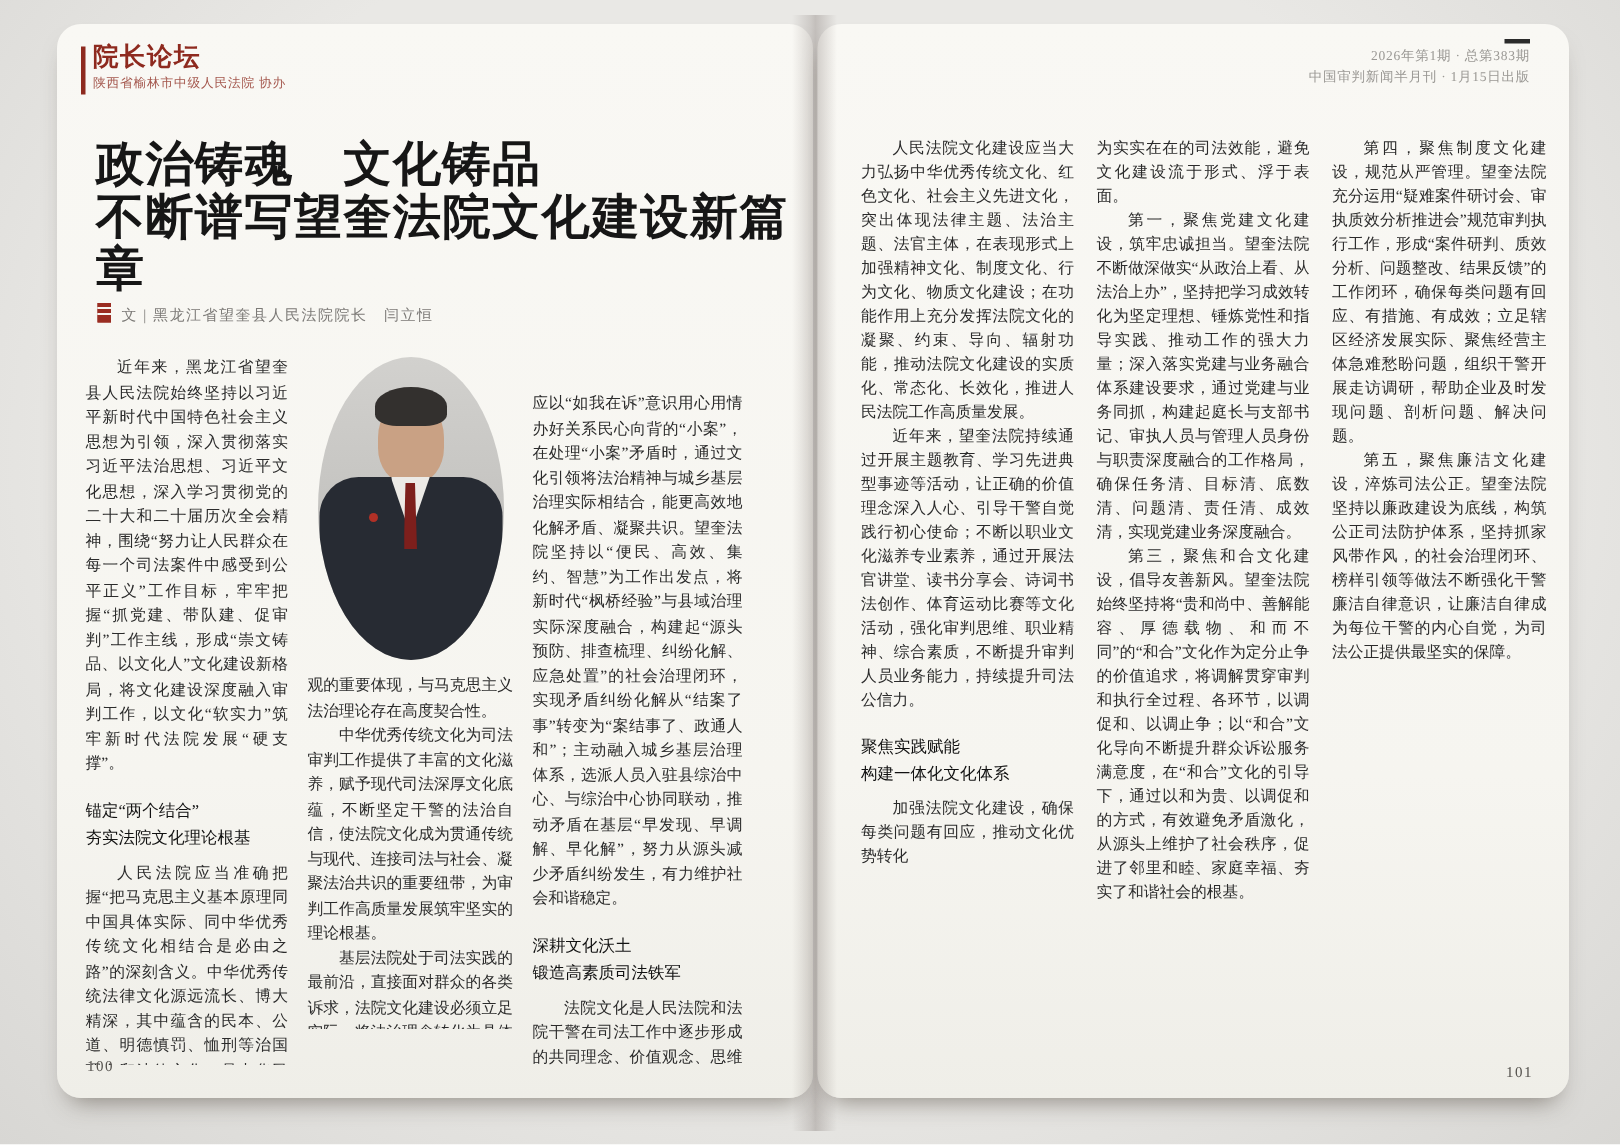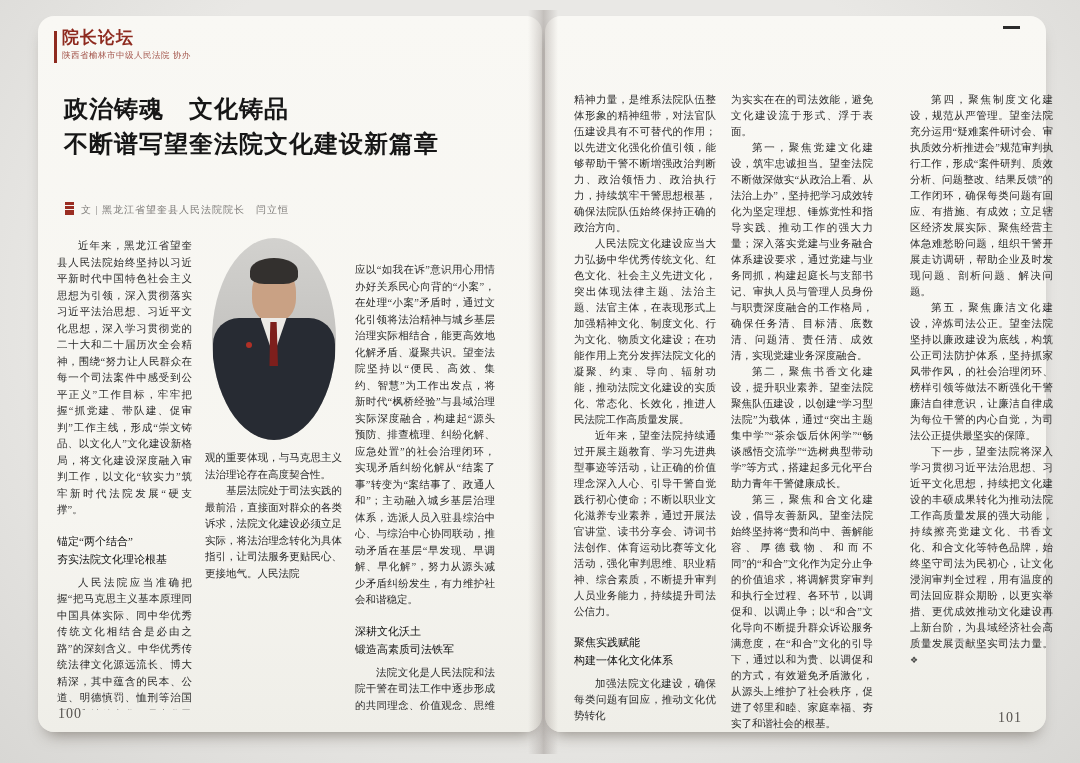--- a/index.html
+++ b/index.html
@@ -22,32 +22,32 @@
   .section-title{margin-left:8px;font-size:17px;font-weight:900;color:#8e2a1f;letter-spacing:1px;line-height:20px;}
   .section-sub{margin-left:8px;font-size:8.5px;color:#a4574d;letter-spacing:.5px;margin-top:2px;}
 
   
   .issue{position:absolute;right:26px;top:14px;text-align:right;color:#9a9894;
          font-size:9px;line-height:14px;letter-spacing:.5px;}
   .issue-dash{position:absolute;right:26px;top:10px;width:17px;height:3px;background:#2b2b2b;}
 
   
   .art-title{position:absolute;left:26px;top:76px;color:#161616;font-weight:900;
-             font-size:24px;line-height:35px;letter-spacing:1px;}
+             font-size:32px;line-height:35px;letter-spacing:1px;}
   .byline{position:absolute;left:27px;top:186px;font-size:10px;color:#7c7a77;letter-spacing:1px;}
   .seal{display:inline-block;width:9px;height:13px;background:#9a2d22;margin-right:7px;vertical-align:-2px;
         background-image:linear-gradient(#9a2d22 3px,#f7f6f2 3px,#f7f6f2 4px,#9a2d22 4px,#9a2d22 7px,#f7f6f2 7px,#f7f6f2 8px,#9a2d22 8px);}
 
   
   .col{position:absolute;overflow:hidden;color:#2b2b2b;}
   .col p{margin:0;font-size:10.5px;line-height:16.5px;text-align:justify;text-indent:2em;}
   .col p.cont{text-indent:0;}
   .page-right .col p{line-height:16px;}
   .col .xhead{font-size:11px;font-weight:400;line-height:18px;color:#111;margin:13px 0 7px;}
-  .pgnum{position:absolute;font-size:14px;color:#55524e;letter-spacing:1px;}
+  .pgnum{position:absolute;font-size:10px;color:#55524e;letter-spacing:1px;}
 
   
   .portrait{position:relative;width:124px;height:202px;margin:2px auto 10px;border-radius:50%;overflow:hidden;
             background:linear-gradient(180deg,#d2d1ce 0%,#c2c1be 60%,#b5b4b1 100%);}
   .por-head{position:absolute;left:50%;top:28px;transform:translateX(-50%);
             width:44px;height:56px;border-radius:46% 46% 42% 42%;background:#c9a184;}
   .por-hair{position:absolute;left:50%;top:20px;transform:translateX(-50%);
             width:48px;height:26px;border-radius:50% 50% 30% 30%;background:#33302e;}
   .por-suit{position:absolute;left:50%;top:80px;transform:translateX(-50%);
             width:122px;height:126px;border-radius:26px 26px 0 0;background:#272b33;}
@@ -93,60 +93,62 @@
     <div class="col" style="left:167px;top:220px;width:137px;height:450px;">
       <div class="portrait">
         <div class="por-head"></div>
         <div class="por-hair"></div>
         <div class="por-suit"></div>
         <div class="por-shirt"></div>
         <div class="por-tie"></div>
         <div class="por-pin"></div>
       </div>
       <p class="cont">观的重要体现，与马克思主义法治理论存在高度契合性。</p>
+      <p>中华优秀传统文化为司法审判工作提供了丰富的文化滋养，赋予现代司法深厚文化底蕴，不断坚定干警的法治自信，使法院文化成为贯通传统与现代、连接司法与社会、凝聚法治共识的重要纽带，为审判工作高质量发展筑牢坚实的理论根基。</p>
       <p>基层法院处于司法实践的最前沿，直接面对群众的各类诉求，法院文化建设必须立足实际，将法治理念转化为具体指引，让司法服务更贴民心、更接地气。人民法院</p>
     </div>
 
     <div class="col" style="left:317px;top:246px;width:140px;height:448px;">
       <p class="cont">应以“如我在诉”意识用心用情办好关系民心向背的“小案”，在处理“小案”矛盾时，通过文化引领将法治精神与城乡基层治理实际相结合，能更高效地化解矛盾、凝聚共识。望奎法院坚持以“便民、高效、集约、智慧”为工作出发点，将新时代“枫桥经验”与县域治理实际深度融合，构建起“源头预防、排查梳理、纠纷化解、应急处置”的社会治理闭环，实现矛盾纠纷化解从“结案了事”转变为“案结事了、政通人和”；主动融入城乡基层治理体系，选派人员入驻县综治中心、与综治中心协同联动，推动矛盾在基层“早发现、早调解、早化解”，努力从源头减少矛盾纠纷发生，有力维护社会和谐稳定。</p>
       <div class="xhead">
         <div>深耕文化沃土</div>
         <div>锻造高素质司法铁军</div>
       </div>
       <p>法院文化是人民法院和法院干警在司法工作中逐步形成的共同理念、价值观念、思维方式、行为自觉、制度规范，是陶冶法官情操、培育职业道德、激励法官积极向上的</p>
     </div>
 
     <div class="pgnum" style="left:20px;top:690px;">100</div>
   </div>
 
   <div class="page page-right">
 
     <div class="issue-dash"></div>
+    <div class="issue">
+      <div>2026年第1期 · 总第383期</div>
+      <div>中国审判新闻半月刊 · 1月15日出版</div>
+    </div>
 
     <div class="col" style="left:29px;top:76px;width:142px;height:642px;">
-      <p class="cont">精神力量，是维系法院队伍整体形象的精神纽带，对法官队伍建设具有不可替代的作用；以先进文化强化价值引领，能够帮助干警不断增强政治判断力、政治领悟力、政治执行力，持续筑牢干警思想根基，确保法院队伍始终保持正确的政治方向。</p>
       <p>人民法院文化建设应当大力弘扬中华优秀传统文化、红色文化、社会主义先进文化，突出体现法律主题、法治主题、法官主体，在表现形式上加强精神文化、制度文化、行为文化、物质文化建设；在功能作用上充分发挥法院文化的凝聚、约束、导向、辐射功能，推动法院文化建设的实质化、常态化、长效化，推进人民法院工作高质量发展。</p>
       <p>近年来，望奎法院持续通过开展主题教育、学习先进典型事迹等活动，让正确的价值理念深入人心、引导干警自觉践行初心使命；不断以职业文化滋养专业素养，通过开展法官讲堂、读书分享会、诗词书法创作、体育运动比赛等文化活动，强化审判思维、职业精神、综合素质，不断提升审判人员业务能力，持续提升司法公信力。</p>
       <div class="xhead">
         <div>聚焦实践赋能</div>
         <div>构建一体化文化体系</div>
       </div>
       <p>加强法院文化建设，确保每类问题有回应，推动文化优势转化</p>
     </div>
 
     <div class="col" style="left:186px;top:76px;width:142px;height:642px;">
       <p class="cont">为实实在在的司法效能，避免文化建设流于形式、浮于表面。</p>
       <p>第一，聚焦党建文化建设，筑牢忠诚担当。望奎法院不断做深做实“从政治上看、从法治上办”，坚持把学习成效转化为坚定理想、锤炼党性和指导实践、推动工作的强大力量；深入落实党建与业务融合体系建设要求，通过党建与业务同抓，构建起庭长与支部书记、审执人员与管理人员身份与职责深度融合的工作格局，确保任务清、目标清、底数清、问题清、责任清、成效清，实现党建业务深度融合。</p>
-      <p>第二，聚焦书香文化建设，提升职业素养。望奎法院聚焦队伍建设，以创建“学习型法院”为载体，通过“突出主题集中学”“茶余饭后休闲学”“畅谈感悟交流学”“选树典型带动学”等方式，搭建起多元化平台助力青年干警健康成长。</p>
       <p>第三，聚焦和合文化建设，倡导友善新风。望奎法院始终坚持将“贵和尚中、善解能容、厚德载物、和而不同”的“和合”文化作为定分止争的价值追求，将调解贯穿审判和执行全过程、各环节，以调促和、以调止争；以“和合”文化导向不断提升群众诉讼服务满意度，在“和合”文化的引导下，通过以和为贵、以调促和的方式，有效避免矛盾激化，从源头上维护了社会秩序，促进了邻里和睦、家庭幸福、夯实了和谐社会的根基。</p>
     </div>
 
-    <div class="col" style="left:343px;top:76px;width:143px;height:642px;margin-left:22px;">
+    <div class="col" style="left:343px;top:76px;width:143px;height:642px;">
       <p>第四，聚焦制度文化建设，规范从严管理。望奎法院充分运用“疑难案件研讨会、审执质效分析推进会”规范审判执行工作，形成“案件研判、质效分析、问题整改、结果反馈”的工作闭环，确保每类问题有回应、有措施、有成效；立足辖区经济发展实际、聚焦经营主体急难愁盼问题，组织干警开展走访调研，帮助企业及时发现问题、剖析问题、解决问题。</p>
       <p>第五，聚焦廉洁文化建设，淬炼司法公正。望奎法院坚持以廉政建设为底线，构筑公正司法防护体系，坚持抓家风带作风，的社会治理闭环、榜样引领等做法不断强化干警廉洁自律意识，让廉洁自律成为每位干警的内心自觉，为司法公正提供最坚实的保障。</p>
-      <p><span>下一步，望奎法院将深入学习贯彻习近平法治思想、习近平文化思想，持续把文化建设的丰硕成果转化为推动法院工作高质量发展的强大动能，持续擦亮党建文化、书香文化、和合文化等特色品牌，始终坚守司法为民初心，让文化浸润审判全过程，用有温度的司法回应群众期盼，以更实举措、更优成效推动文化建设再上新台阶，为县域经济社会高质量发展贡献坚实司法力量。</span><span class="endmark">❖</span></p>
     </div>
 
     <div class="pgnum" style="right:24px;top:694px;">101</div>
   </div>
 
   <div class="spine"></div>
 </div>
 
 </body></html>

